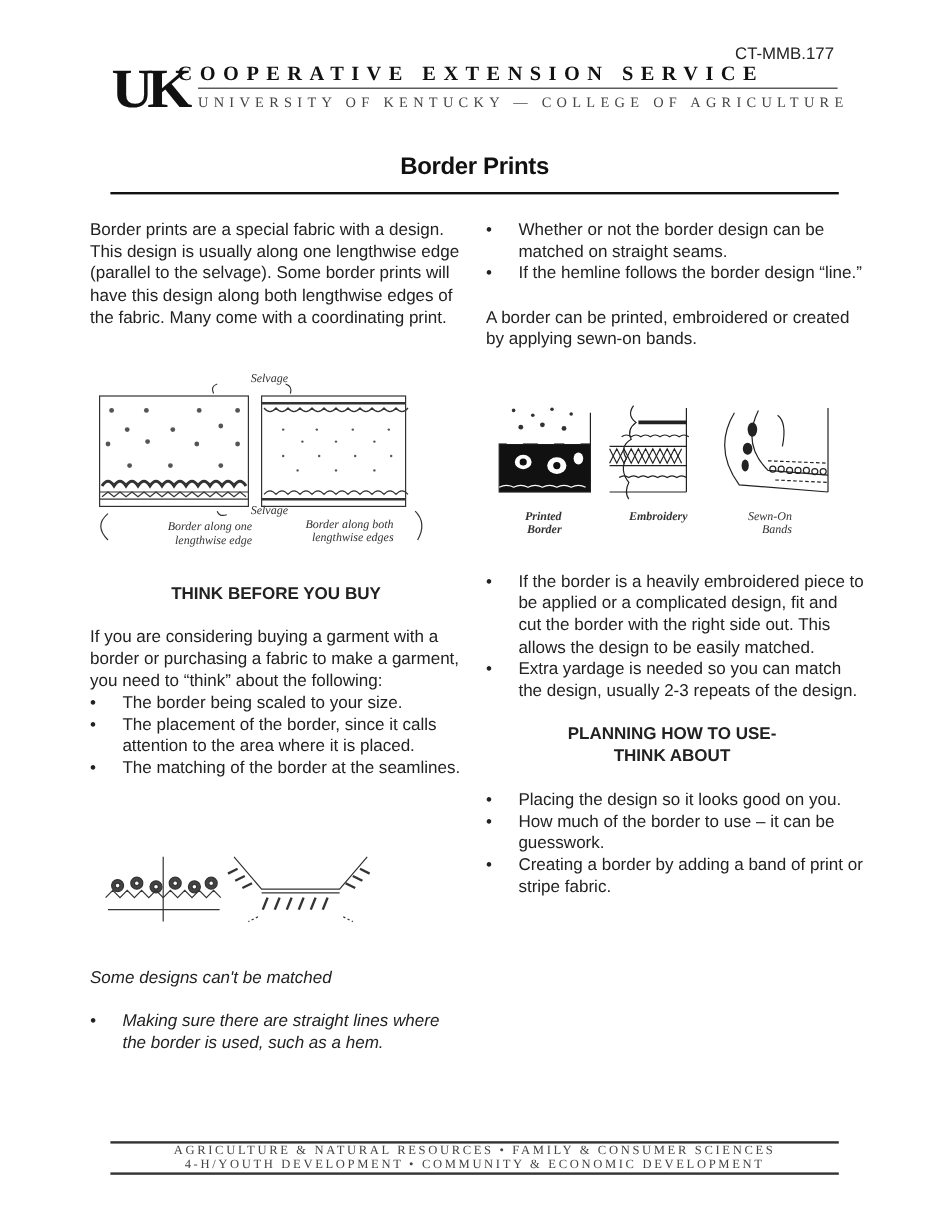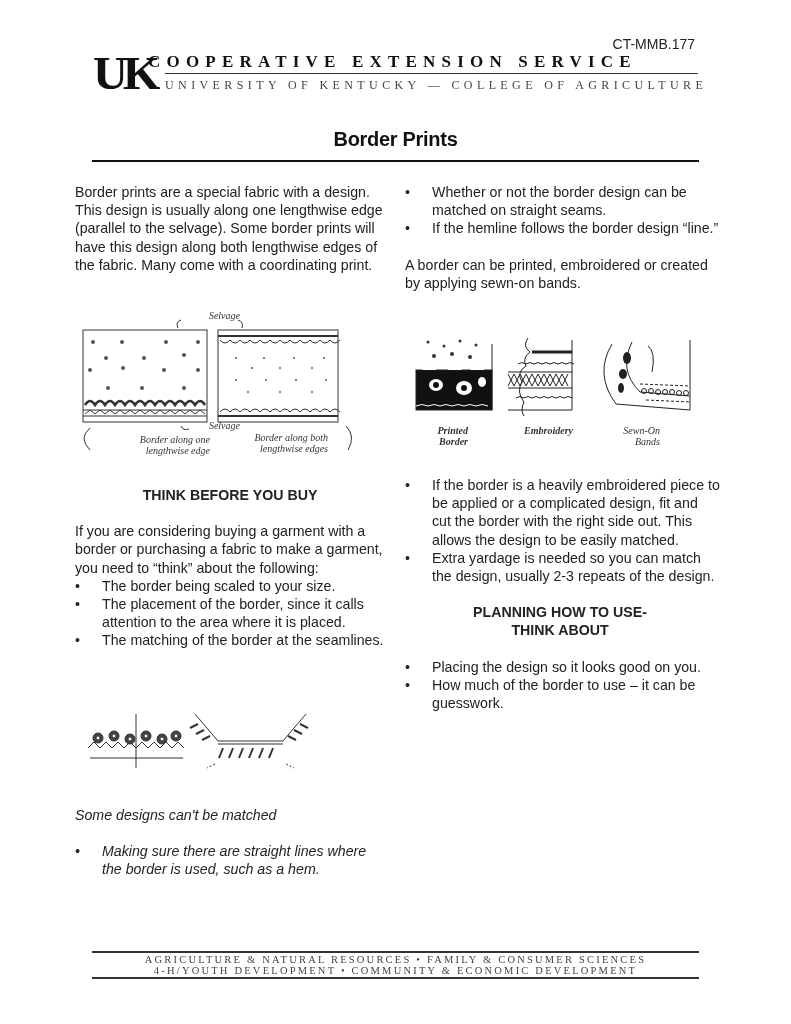--- a/index.html
+++ b/index.html
@@ -245,19 +245,20 @@
 <div class="abs col" style="left:405px; top:476px; width:315px;">
   <ul>
     <li>If the border is a heavily embroidered piece to be applied or a complicated design, fit and cut the border with the right side out.  This allows the design to be easily matched.</li>
     <li>Extra yardage is needed so you can match the design, usually 2-3 repeats of the design.</li>
   </ul>
   <p class="h" style="margin-top:18px; width:310px;">PLANNING HOW TO USE-</p>
   <p class="h" style="width:310px;">THINK ABOUT</p>
   <ul style="margin-top:18px;">
     <li>Placing the design so it looks good on you.</li>
     <li>How much of the border to use – it can be guesswork.</li>
+    <li>Creating a border by adding a band of print or stripe fabric.</li>
   </ul>
 </div>
 
 <div class="abs foot-rule" style="top:951px;"></div>
 <div class="abs foot-text" style="top:954px;">AGRICULTURE &amp; NATURAL RESOURCES • FAMILY &amp; CONSUMER SCIENCES</div>
 <div class="abs foot-text" style="top:965px;">4-H/YOUTH DEVELOPMENT • COMMUNITY &amp; ECONOMIC DEVELOPMENT</div>
 <div class="abs foot-rule" style="top:977px;"></div>
 
 </body></html>

